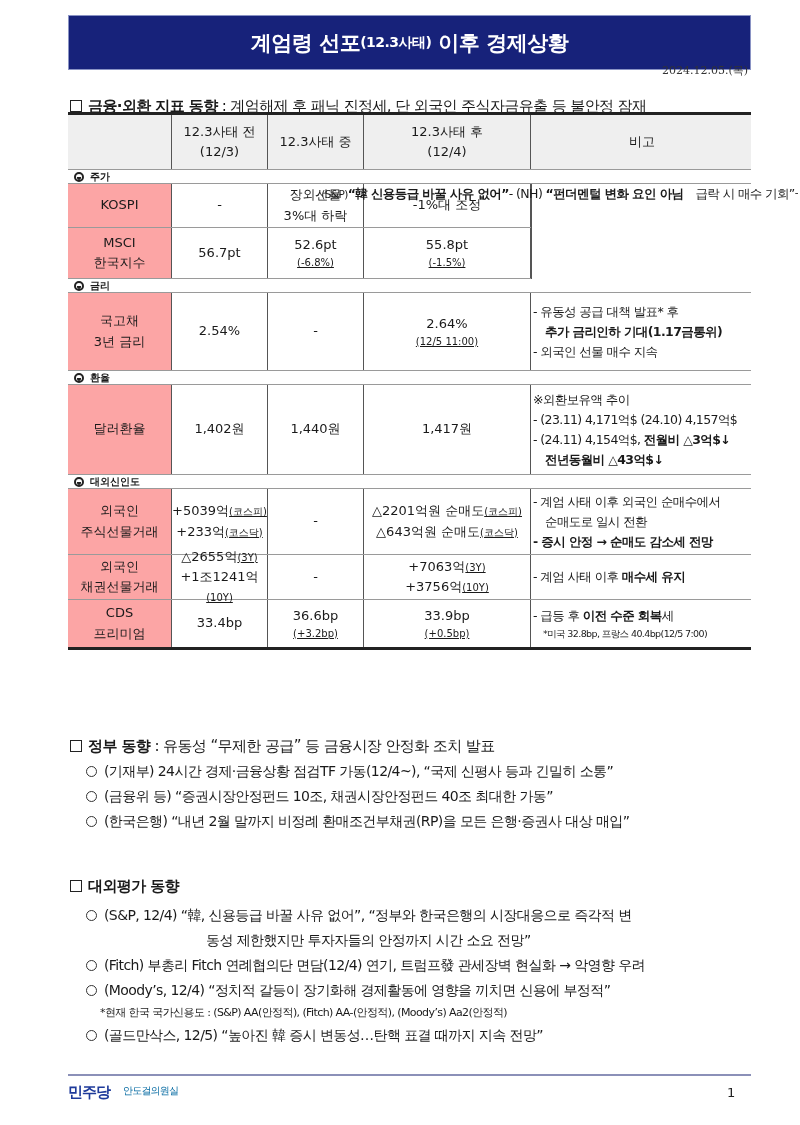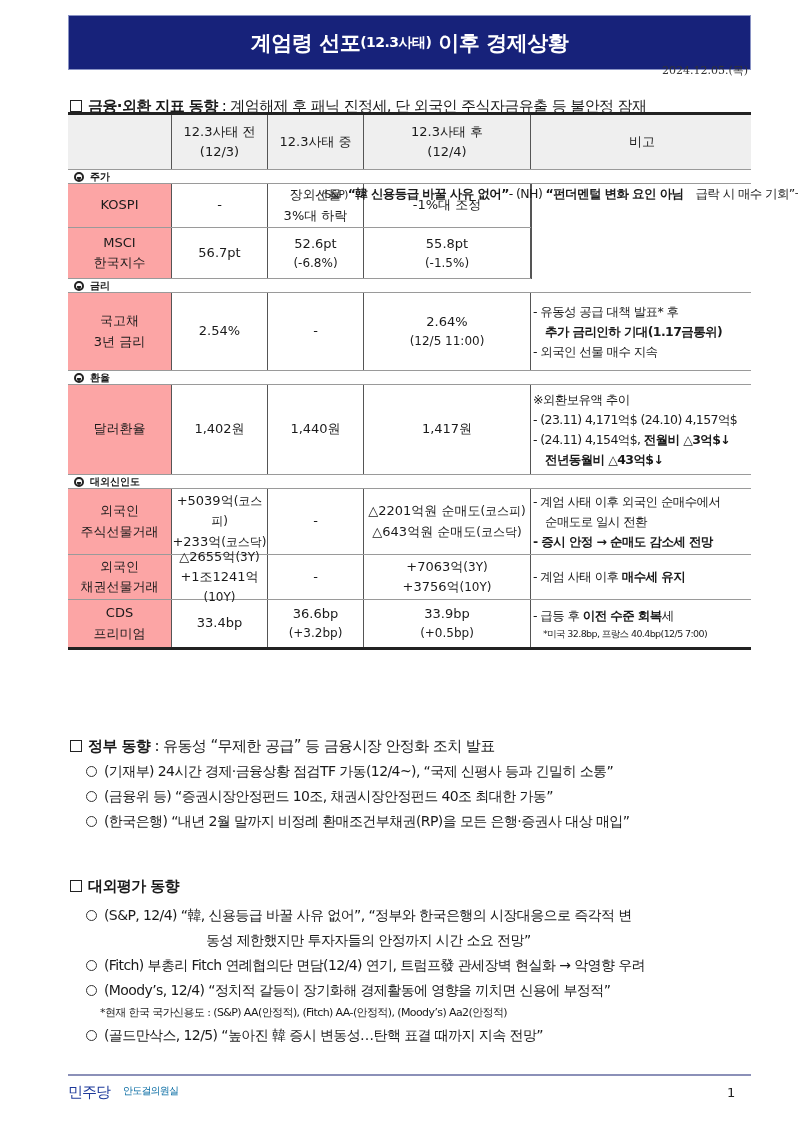--- a/index.html
+++ b/index.html
@@ -34,36 +34,36 @@
   .row.cat .pin { display: inline-block; width: 10px; height: 10px; border: 2px solid #222; border-radius: 50%; margin-right: 6px; position: relative; }
   .row.cat .pin::after { content: ""; position: absolute; left: 1px; right: 1px; bottom: 0; height: 3px; background: #222; border-radius: 0 0 4px 4px; }
   .cell { display: flex; flex-direction: column; align-items: center; justify-content: center; text-align: center; font-size: 13px; line-height: 1.55; border-right: 1px solid #555; }
   .cell:last-child { border-right: none; }
   .c0 { width: 104px; background: #fca5a5; }
   .c1 { width: 96px; }
   .c2 { width: 96px; }
   .c3 { width: 167px; }
   .c4 { width: 220px; align-items: flex-start; text-align: left; padding-left: 2px; overflow: hidden; white-space: nowrap; }
   .hdr .cell { background: #efefef; }
-  .sub { font-size: 12px; }
+  .sub { font-size: 10px; text-decoration: underline; }
   .note { font-size: 12.5px; letter-spacing: -0.6px; line-height: 1.6; white-space: nowrap; }
   .note .ind { padding-left: 12px; }
   .note b { font-weight: bold; }
   .note .tiny { font-size: 9.5px; padding-left: 10px; }
   .note .sm { font-size: 10.5px; }
   .merged { position: absolute; right: 0; top: 0; width: 220px; background: #fff; border-left: 1px solid #555; padding-left: 2px; display: flex; flex-direction: row; justify-content: center; }
 
   .bullets { position: absolute; left: 86px; font-size: 14px; letter-spacing: -0.6px; white-space: nowrap; }
   .bullets .li { height: 25px; line-height: 25px; }
   .bullets .o { display: inline-block; width: 11px; height: 11px; border: 1.3px solid #333; border-radius: 50%; margin-right: 7px; vertical-align: -1px; }
   .bullets .cont { padding-left: 120px; }
   .bullets .footnote { font-size: 11px; padding-left: 14px; height: 20px; line-height: 20px; }
 
   .footer-line { position: absolute; left: 68px; top: 1074px; width: 683px; height: 2px; background: #8b90b8; }
-  .footer-logo { position: absolute; left: 68px; top: 1083px; font-size: 15px; font-weight: normal; color: #1e3a9a; letter-spacing: -1px; }
+  .footer-logo { position: absolute; left: 68px; top: 1083px; font-size: 15px; font-weight: bold; color: #1e3a9a; letter-spacing: -1px; }
   .footer-office { position: absolute; left: 123px; top: 1084px; font-size: 10px; color: #0369a1; letter-spacing: -0.8px; }
   .page-num { position: absolute; left: 727px; top: 1085px; font-size: 13px; color: #222; }
 </style>
 </head>
 <body>
 
 <div class="title-bar">
   <span>계엄령 선포</span>
   <span class="small">(12.3사태)</span>
   <span style="white-space:pre"> 이후 경제상황</span>

